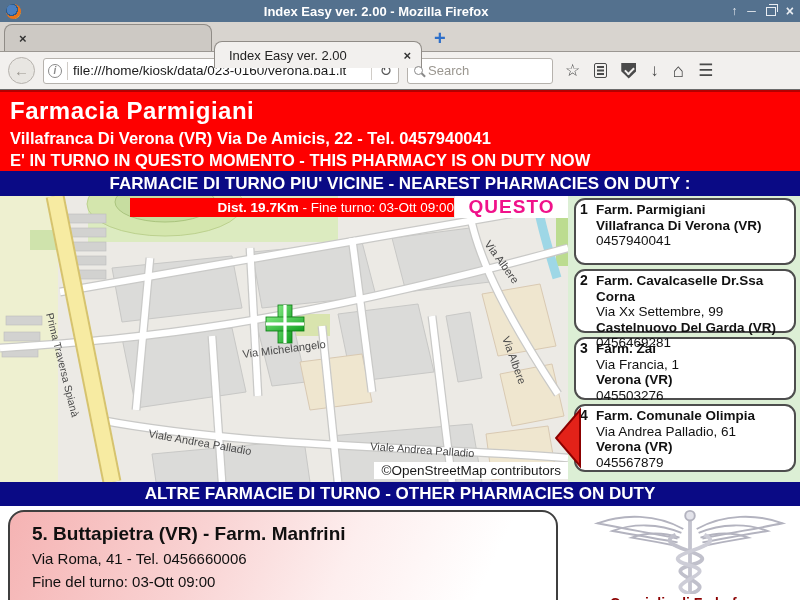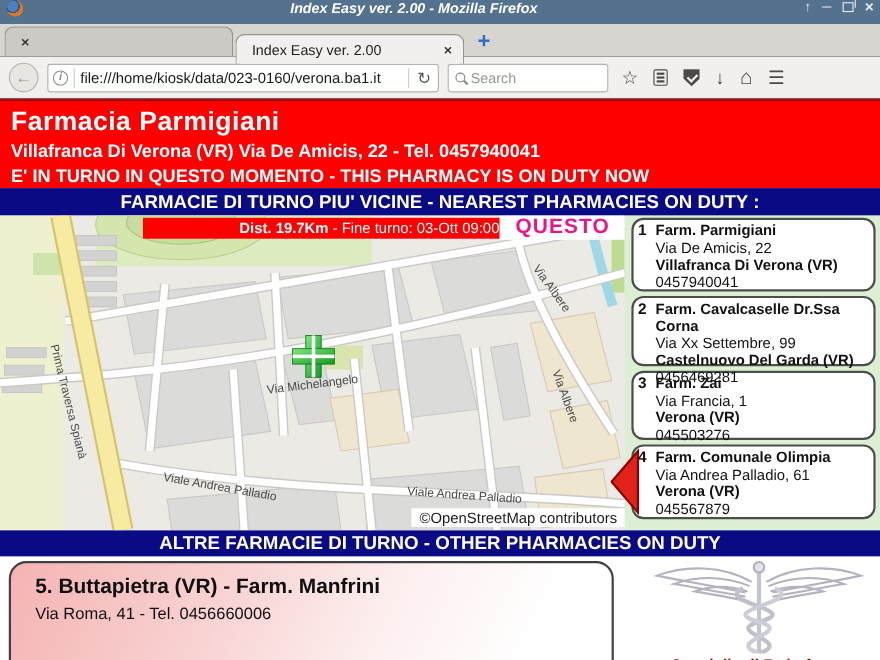--- a/index.html
+++ b/index.html
@@ -1,32 +1,32 @@
 <!DOCTYPE html>
 <html><head>
 <meta charset="utf-8">
 <style>
   * { margin:0; padding:0; box-sizing:border-box; }
   html,body { width:800px; height:600px; overflow:hidden; font-family:"Liberation Sans", sans-serif; background:#fff; }
 
   
-  .titlebar { height:22px; background:#54718e; display:flex; align-items:flex-start; padding:0 6px;font-style:italic; }
+  .titlebar { height:22px; background:#54718e; display:flex; align-items:center; padding:0 6px; }
   .ff-logo { width:15px; height:15px; border-radius:50%;
     background:radial-gradient(circle at 38% 38%, #4a7fc0 0 38%, #2a5a8a 39% 48%, #e8731a 49% 72%, #f5a623 73% 100%); }
   .title-text { flex:1; text-align:center; color:#fff; font-weight:bold; font-size:13px; }
   .win-controls { display:flex; gap:10px; color:#e9edf2; font-size:12px; align-items:center; }
   .win-controls span { cursor:default; line-height:12px; }
   .max-icon { width:10px; height:9px; border:1.5px solid #e9edf2; position:relative; display:inline-block; }
   .max-icon::before { content:''; position:absolute; left:2px; top:-4px; width:8px; height:7px; border:1.5px solid #e9edf2; border-bottom:none; border-left:none; }
 
   .tabbar { height:30px; background:#d8d4cf; display:flex; align-items:flex-end; padding:0 4px; border-bottom:1px solid #9b9792; }
   .tab { display:flex; align-items:center; gap:8px; height:27px; padding:0 10px 0 14px; font-size:13px; color:#222;
     border:1px solid #908c87; border-bottom:none; border-radius:8px 8px 0 0; margin-right:2px; }
   .tab.inactive { background:#cdc9c4; width:208px; }
-  .tab.active { background:#f2f0ee; width:208px; position:relative; top:7px; }
+  .tab.active { background:#f2f0ee; width:208px; position:relative; top:17px; }
   .tab .tab-label { flex:1; white-space:nowrap; overflow:hidden; }
   .tab-close { font-weight:bold; color:#333; font-size:13px; }
   .newtab-btn { color:#2e6fc9; font-size:20px; font-weight:bold; margin-left:10px; line-height:20px; padding-bottom:3px; }
 
   .navbar { height:38px; background:#f2f0ee; display:flex; align-items:center; padding:0 8px; gap:8px; border-bottom:1px solid #6b6b6b; }
   .back-btn { width:27px; height:27px; border-radius:50%; background:#e8e6e2; border:1px solid #b6b2ad; color:#9a968f;
     display:flex; align-items:center; justify-content:center; font-size:15px; font-weight:bold; }
   .urlbox { width:356px; height:26px; background:#fff; border:1px solid #b6b2ad; border-radius:3px; display:flex; align-items:center; padding:0 4px; }
   .info-icon { width:14px; height:14px; border:1.2px solid #8a8a8a; border-radius:50%; color:#8a8a8a; font-size:10px; font-style:italic; font-weight:bold;
     display:flex; align-items:center; justify-content:center; flex:none; }
@@ -246,21 +246,20 @@
     </div>
     <div class="farmasi">QUESTO</div>
     <div class="attribution">©OpenStreetMap contributors</div>
   </div>
 
   <div class="sidebar">
     <div class="ph-card card-1">
       <span class="num">1</span>
       <div class="body">
         <div class="name">Farm. Parmigiani</div>
-        <div class="addr">Via De Amicis, 22</div>
         <div class="city">Villafranca Di Verona (VR)</div>
         <div class="phone">0457940041</div>
       </div>
     </div>
     <div class="ph-card card-2">
       <span class="num">2</span>
       <div class="body">
         <div class="name">Farm. Cavalcaselle Dr.Ssa Corna</div>
         <div class="addr">Via Xx Settembre, 99</div>
         <div class="city">Castelnuovo Del Garda (VR)</div>
@@ -290,20 +289,21 @@
     </svg>
   </div>
 </div>
 
 <div class="navy-bar second">ALTRE FARMACIE DI TURNO - OTHER PHARMACIES ON DUTY</div>
 
 <div class="bottom-section">
   <div class="duty-card">
     <div class="t1">5. Buttapietra (VR) - Farm. Manfrini</div>
     <div class="t2">Via Roma, 41 - Tel. 0456660006</div>
+    <div class="t3">Fine del turno: 03-Ott 09:00</div>
   </div>
   <div class="caduceus-box">
     <svg width="210" height="86" viewBox="0 0 210 90">
       <g stroke="#b3b3bf" fill="none" stroke-width="2">
 
         <line x1="105" y1="10" x2="105" y2="90" stroke-width="4" stroke="#c4c4cf"></line>
         <circle cx="105" cy="8" r="5" fill="#e3e3ea"></circle>
 
         <path d="M98,22 C70,6 35,6 8,16 C38,22 62,26 92,32"></path>
         <path d="M96,26 C72,16 45,16 24,24 C48,28 70,32 92,36"></path>

